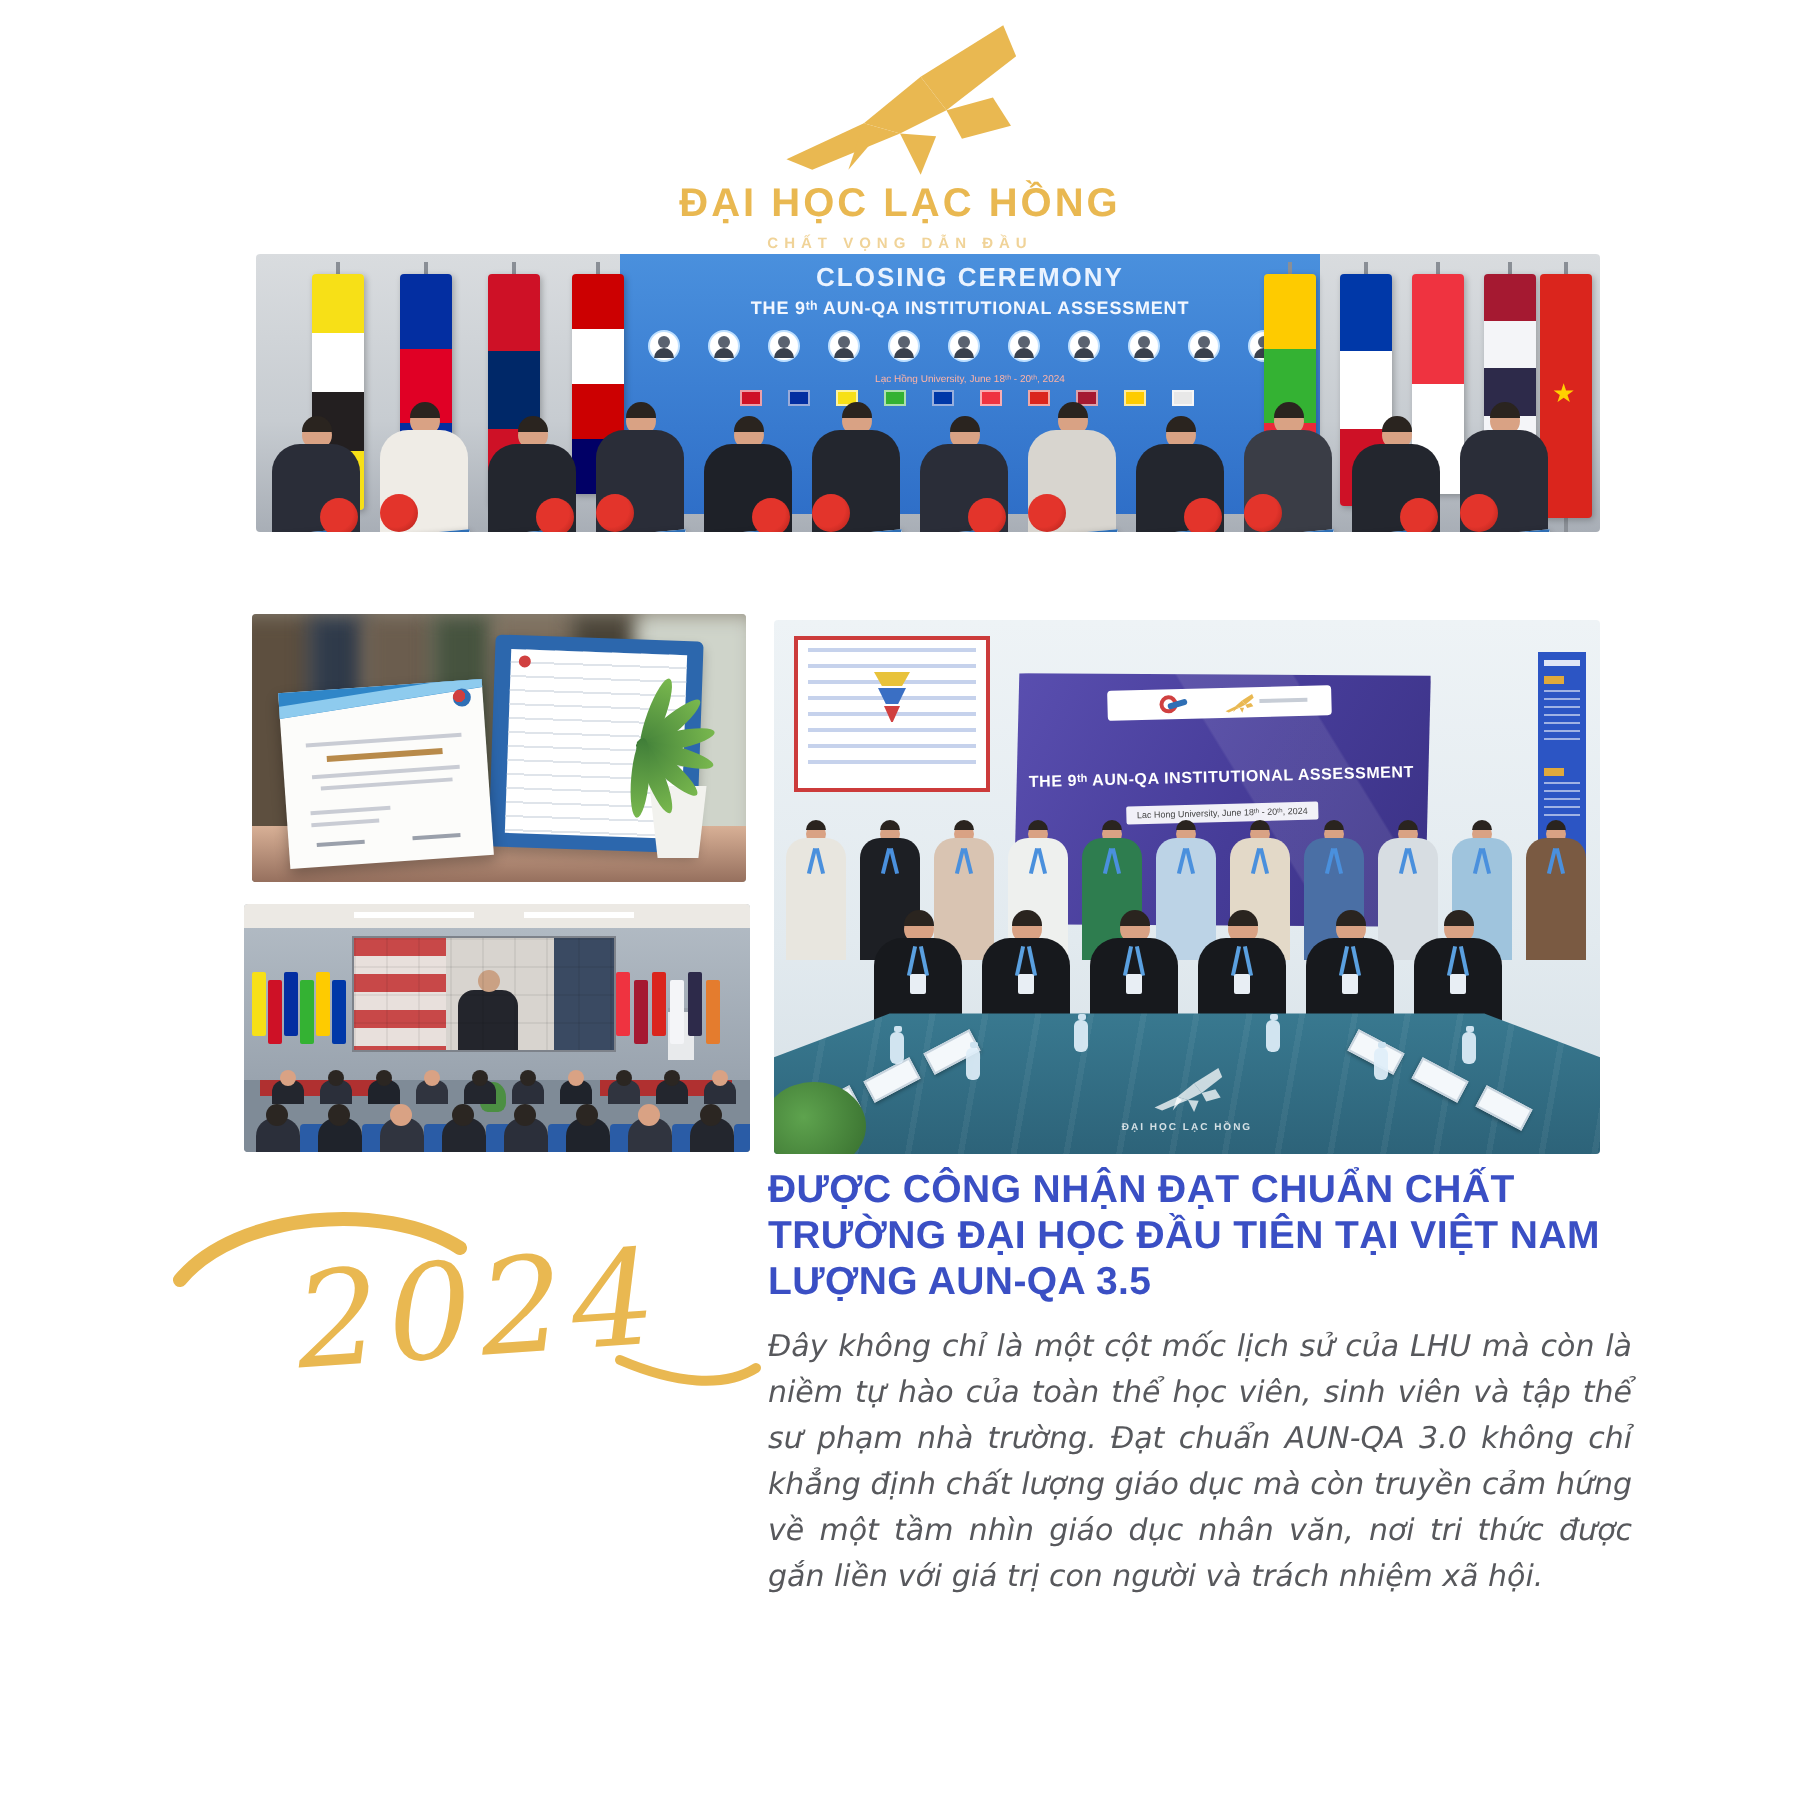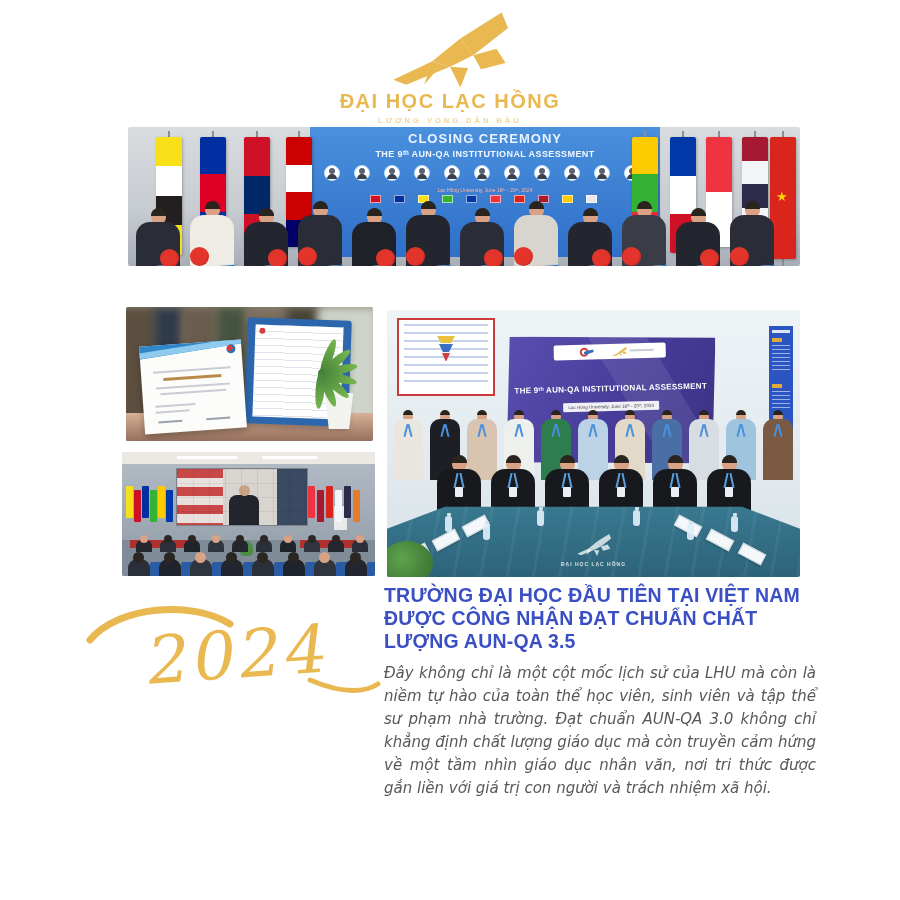--- a/index.html
+++ b/index.html
@@ -97,21 +97,21 @@
   </defs>
 </svg>
 
 <div class="canvas">
 
   <div class="hdr">
     <svg class="bird" viewBox="0 0 100 62" fill="#E9B851">
         <use href="#bird"></use>
       </svg>
     <div class="brand">ĐẠI HỌC LẠC HỒNG</div>
-    <div class="tagline">LƯỢNG VỌNG DẪN ĐẦU</div>
+    <div class="tagline">CHẤT VỌNG DẪN ĐẦU</div>
   </div>
 
   <div class="photo ph-cer">
     <div class="cer-backdrop">
       <div class="cer-b1">CLOSING CEREMONY</div>
       <div class="cer-b2">THE 9ᵗʰ AUN-QA INSTITUTIONAL ASSESSMENT</div>
       <div class="cer-avatars">
           <div style="position: absolute; left: 14px; top: 0px; width: 16px; height: 16px; border-radius: 50%; background: rgb(255, 255, 255); border: 1px solid rgb(191, 224, 255); box-sizing: border-box;">
             <div style="position: absolute; left: 4px; top: 2px; width: 6px; height: 6px; border-radius: 50%; background: rgb(90, 98, 112);"></div>
             <div style="position: absolute; left: 2px; top: 8px; width: 10px; height: 5px; border-radius: 5px 5px 0px 0px; background: rgb(57, 64, 77);"></div>
@@ -604,20 +604,20 @@
   <div class="stamp">
     <svg width="300" height="100" viewBox="0 0 300 100">
       <path d="M8,42 C36,8 110,2 148,26" fill="none" stroke="#E9B851" stroke-width="7" stroke-linecap="round"></path>
       <path d="M228,82 C256,94 280,96 296,86" fill="none" stroke="#E9B851" stroke-width="5" stroke-linecap="round"></path>
       <text x="66" y="80" font-size="66" fill="#E9B851" letter-spacing="4" transform="rotate(-4 150 60)">2024</text>
     </svg>
   </div>
 
   <div class="article">
     <div class="headline">
+      <div>ĐƯỢC CÔNG NHẬN ĐẠT CHUẨN CHẤT</div>
       <div>TRƯỜNG ĐẠI HỌC ĐẦU TIÊN TẠI VIỆT NAM</div>
-      <div>ĐƯỢC CÔNG NHẬN ĐẠT CHUẨN CHẤT</div>
       <div>LƯỢNG AUN-QA 3.5</div>
     </div>
     <div class="bodytext">Đây không chỉ là một cột mốc lịch sử của LHU mà còn là niềm tự hào của toàn thể học viên, sinh viên và tập thể sư phạm nhà trường. Đạt chuẩn AUN-QA 3.0 không chỉ khẳng định chất lượng giáo dục mà còn truyền cảm hứng về một tầm nhìn giáo dục nhân văn, nơi tri thức được gắn liền với giá trị con người và trách nhiệm xã hội.</div>
   </div>
 
 </div>
 
 </body></html>

